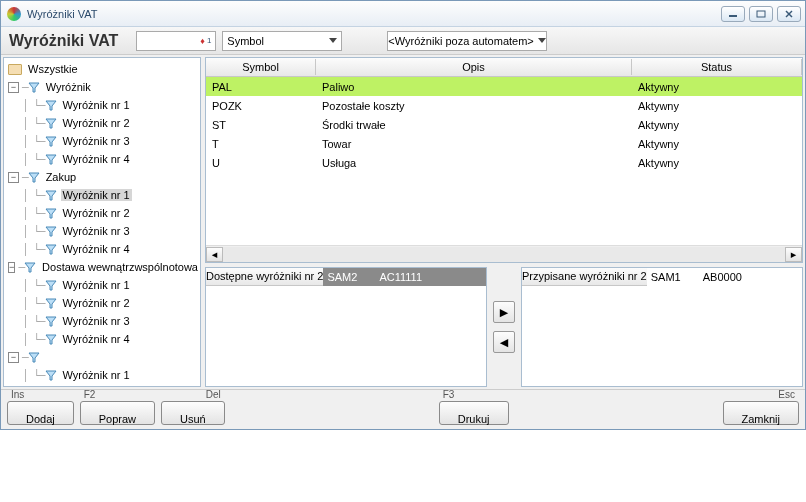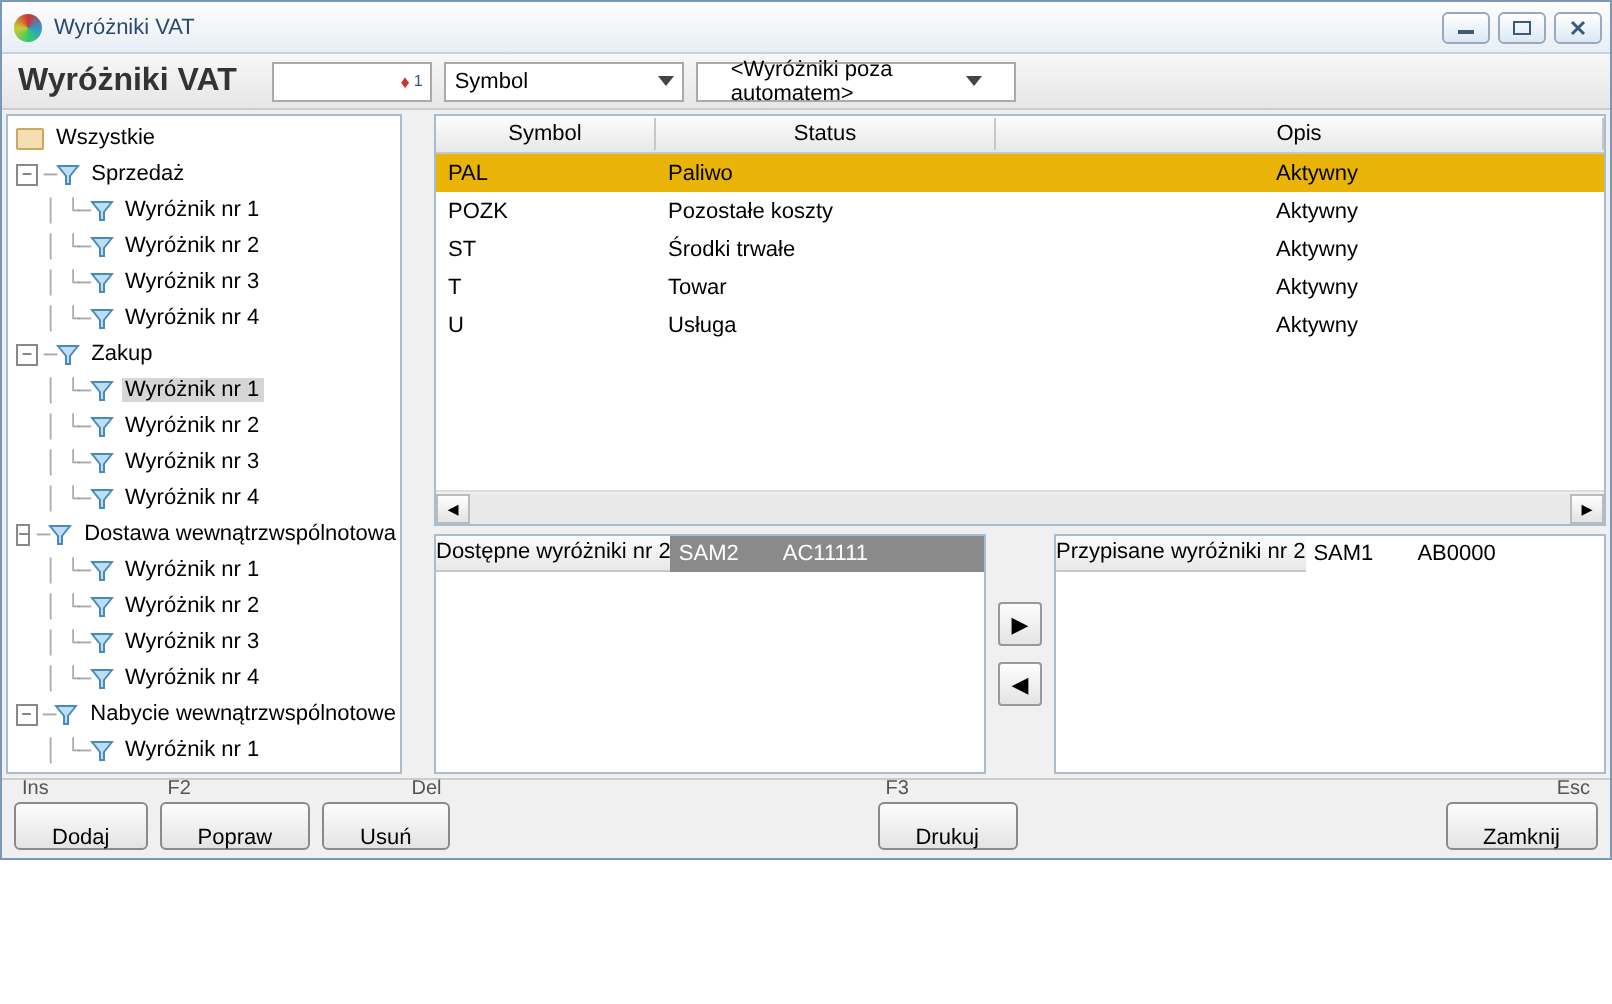--- a/index.html
+++ b/index.html
@@ -7,41 +7,41 @@
   .window { width: 806px; height: 430px; border: 1px solid #7a99b8; background: #f0f0f0; display: flex; flex-direction: column; }
   .titlebar { height: 26px; background: linear-gradient(#fdfdfd,#e8eef5); display: flex; align-items: center; padding: 0 4px 0 6px; border-bottom:1px solid #c4d3e2;}
   .titlebar .ticon { width:14px;height:14px;border-radius:50%;background:conic-gradient(#c33,#39c,#3c6,#cc3,#c33);margin-right:6px; }
   .titlebar .title { flex:1; color:#2b4a6b; }
   .wbtn { width:24px;height:16px;margin-left:4px;border:1px solid #9ab;background:linear-gradient(#fff,#dbe8f4);border-radius:3px;display:flex;align-items:center;justify-content:center;color:#3a5a78;}
   .header { height:28px;background:linear-gradient(#f7f7f7,#e6e6e6);display:flex;align-items:center;padding:0 8px;gap:6px;border-bottom:1px solid #ccc;}
   .header h1 { font-size:16px;font-weight:bold;margin:0;color:#333;padding-right:12px;}
   .hbox { height:20px;border:1px solid #aaa;background:#fff;display:flex;align-items:center;}
   .hsort { width:80px;justify-content:flex-end;padding-right:4px;gap:2px;}
   .hsel1 { width:120px;padding:0 4px;justify-content:space-between;}
-  .hsel2 { width:160px;padding:0 16px;justify-content:space-between;}
+  .hsel2 { width:160px;padding:0 0;justify-content:space-between;margin-left:39px;}
   .cdn { width:0;height:0;border-left:4px solid transparent;border-right:4px solid transparent;border-top:5px solid #444;}
-  .body { flex:1;display:flex;padding:2px;gap:16px;min-height:0;}
+  .body { flex:1;display:flex;padding:2px;gap:4px;min-height:0;}
   .tree { width:198px;border:1px solid #a9bdd0;background:#fff;overflow:hidden;padding-top:2px;}
   .tnode { display:flex;align-items:center;height:18px;white-space:nowrap;}
   .tgl { width:11px;height:11px;border:1px solid #888;background:#fff;display:flex;align-items:center;justify-content:center;font-size:9px;line-height:1;color:#444;margin-right:3px;cursor:pointer;}
   .line { color:#aaa;margin-right:0;font-family:monospace;letter-spacing:-1px;}
   .folder { width:14px;height:11px;background:#f5deb3;border:1px solid #c9a95f;border-radius:1px;margin-right:4px;}
   .funnel { display:inline-block;margin-right:4px;}
   .funnel svg { display:block;}
   .tlabel { padding:0 2px;}
   .tlabel.sel { background:#d6d6d6;}
   .right { flex:1;display:flex;flex-direction:column;gap:4px;min-width:0;}
   .grid { flex:1;border:1px solid #a9bdd0;background:#fff;display:flex;flex-direction:column;min-height:0;}
   .grow { display:flex;height:19px;align-items:center;}
   .ghead .grow { background:linear-gradient(#fcfcfc,#e8e8e8);border-bottom:1px solid #c7c7c7;}
   .gh { border-right:1px solid #c7c7c7;text-align:center;padding:2px 0;}
   .c1{width:110px;padding-left:6px;} .c2{flex:1;padding-left:6px;} .c3{width:170px;padding-left:6px;}
   .ghead .c1,.ghead .c2,.ghead .c3{padding-left:0;}
   .gbody { flex:1;overflow:hidden;}
-  .gbody .grow.sel { background:#eab308;}
+  .gbody .grow.sel { background:#bef264;}
   .gscroll { height:17px;background:#efefef;border-top:1px solid #ddd;display:flex;align-items:center;}
   .sarrw{width:17px;height:15px;border:1px solid #bbb;background:linear-gradient(#fdfdfd,#e3e3e3);display:flex;align-items:center;justify-content:center;}
   .strack{flex:1;height:15px;background:#e9e9e9;}
   .lower { height:120px;display:flex;gap:4px;}
   .panel { flex:1;border:1px solid #a9bdd0;background:#fff;display:flex;flex-direction:row;}
   .panel .ph { height:18px;background:linear-gradient(#fcfcfc,#e8e8e8);border-bottom:1px solid #c7c7c7;text-align:center;padding-top:2px;}
   .panel .pb { flex:1;}
   .prow { display:flex;height:18px;align-items:center;padding-left:4px;}
   .prow span:first-child{width:52px;}
   .prow.sel { background:#8a8a8a;color:#fff;}
@@ -102,21 +102,21 @@
           <span class="tlabel">Wszystkie</span>
         </div>
         <div class="tnode" style="padding-left:4px;">
           <span class="tgl">−</span>
           <span class="line">─</span>
           <span class="funnel">
             <svg width="12" height="11">
               <path d="M1 1 L11 1 L7 6 L7 10 L5 10 L5 6 Z" fill="#bcdff7" stroke="#4a8ab8"></path>
             </svg>
           </span>
-          <span class="tlabel">Sprzedaż</span>
+          <span class="tlabel">Wyróżnik</span>
         </div>
         <div class="tnode" style="padding-left:18px;">
           <span class="line">│&nbsp;</span>
           <span class="line">└─</span>
           <span class="funnel">
             <svg width="12" height="11">
               <path d="M1 1 L11 1 L7 6 L7 10 L5 10 L5 6 Z" fill="#bcdff7" stroke="#4a8ab8"></path>
             </svg>
           </span>
           <span class="tlabel">Wyróżnik nr 1</span>
@@ -252,21 +252,20 @@
           <span class="tlabel">Wyróżnik nr 4</span>
         </div>
         <div class="tnode" style="padding-left:4px;">
           <span class="tgl">−</span>
           <span class="line">─</span>
           <span class="funnel">
             <svg width="12" height="11">
               <path d="M1 1 L11 1 L7 6 L7 10 L5 10 L5 6 Z" fill="#bcdff7" stroke="#4a8ab8"></path>
             </svg>
           </span>
-          <span class="tlabel">Nabycie wewnątrzwspólnotowe</span>
         </div>
         <div class="tnode" style="padding-left:18px;">
           <span class="line">│&nbsp;</span>
           <span class="line">└─</span>
           <span class="funnel">
             <svg width="12" height="11">
               <path d="M1 1 L11 1 L7 6 L7 10 L5 10 L5 6 Z" fill="#bcdff7" stroke="#4a8ab8"></path>
             </svg>
           </span>
           <span class="tlabel">Wyróżnik nr 1</span>
@@ -281,22 +280,22 @@
           </span>
           <span class="tlabel">Wyróżnik nr 2</span>
         </div>
       </div>
 
     <div class="right">
       <div class="grid">
         <div class="ghead">
             <div class="grow">
           <div class="gh c1">Symbol</div>
+          <div class="gh c2">Opis</div>
           <div class="gh c3">Status</div>
-          <div class="gh c2">Opis</div>
         </div>
           </div>
         <div class="gbody" id="gbody">
             <div class="grow sel">
               <div class="c1">PAL</div>
               <div class="c2">Paliwo</div>
               <div class="c3">Aktywny</div>
             </div>
             <div class="grow">
               <div class="c1">POZK</div>

